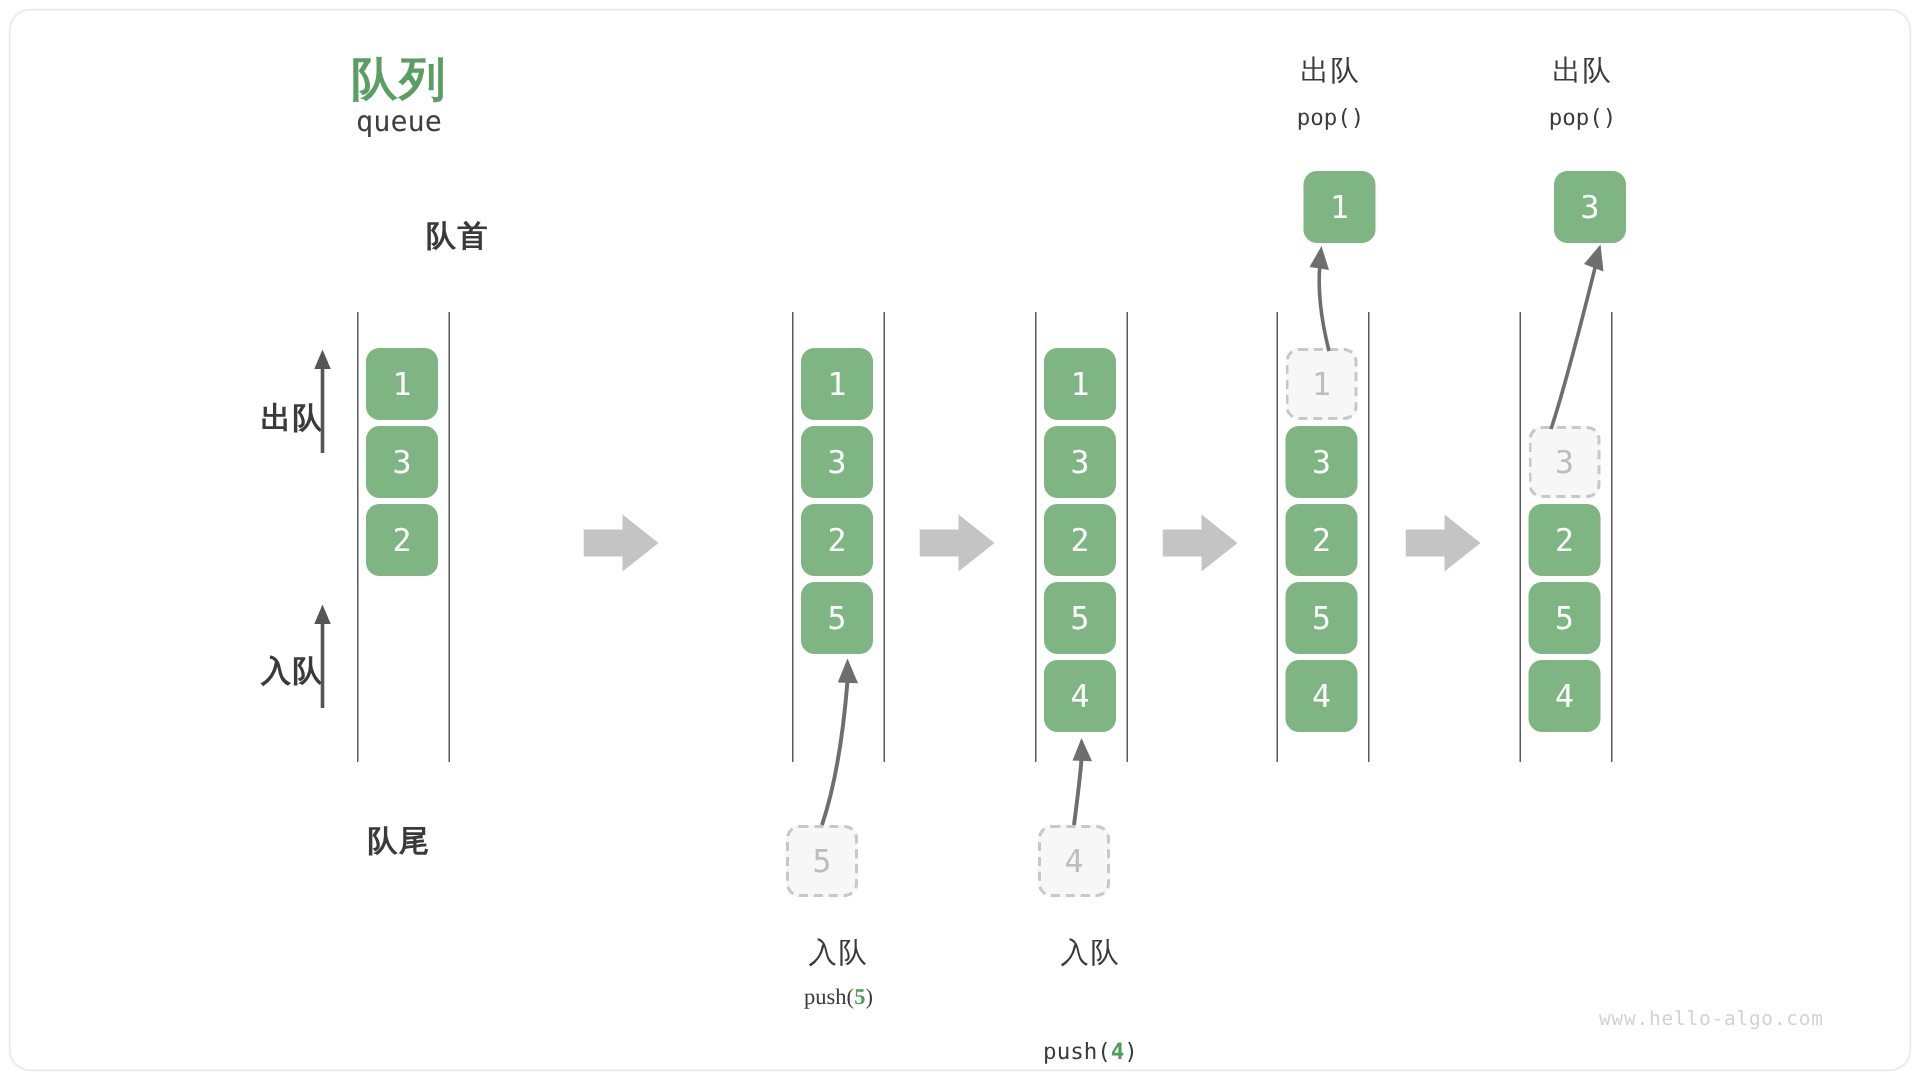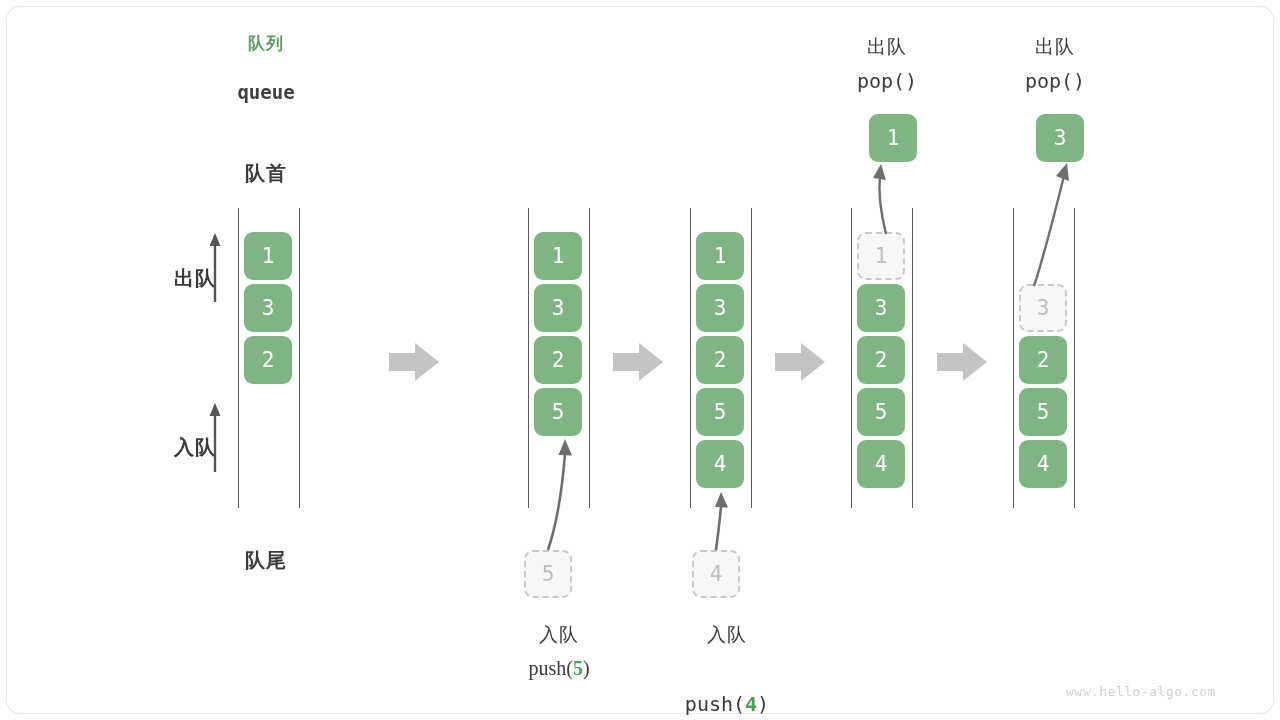--- a/index.html
+++ b/index.html
@@ -33,21 +33,21 @@
     border-radius: 14px;
     background: #ffffff;
     box-sizing: border-box;
     box-shadow: 0 0 2px rgba(0,0,0,0.05);
   }
 
   .abs { position: absolute; }
 
   
   .title-cn {
-    font-size: 17px;
+    font-size: 31px;
     font-weight: bold;
     color: #5a9e63;
     text-align: center;
     letter-spacing: 1px;
   }
   .title-en {
     font-family: "DejaVu Sans Mono", "Liberation Mono", monospace;
     font-size: 19px;
     color: #3f3f3f;
     text-align: center;
@@ -60,33 +60,32 @@
     letter-spacing: 1px;
   }
   .op-cn {
     font-size: 19px;
     color: #3a3a3a;
     text-align: center;
     letter-spacing: 1px;
   }
   .op-code {
     font-family: "DejaVu Sans Mono", "Liberation Mono", monospace;
-    font-size: 20px;
+    font-size: 15px;
     color: #3a3a3a;
     text-align: center;
     white-space: pre;
   }
   .op-code .num { color: #4f9e58; font-weight: bold; }
 
   .watermark {
     font-family: "DejaVu Sans Mono", "Liberation Mono", monospace;
     font-size: 13px;
     color: #d2d2d2;
     letter-spacing: 0.5px;
-    margin-top: 12px;
   }
 
   
   .cell {
     width: 48px;
     height: 48px;
     border-radius: 9px;
     background: #7fb583;
     color: #ffffff;
     font-size: 21px;
@@ -112,23 +111,23 @@
     background: #5a5a5a;
   }
 </style>
 </head>
 <body>
 
 <div id="canvas">
   <div class="card-frame"></div>
 
   <div class="abs title-cn" style="left:186px; top:32px; width:160px;">队列</div>
-  <div class="abs title-en" style="left:186px; top:81px; width:160px;font-weight:bold;">queue</div>
-
-  <div class="abs label-bold" style="left:206px; top:160px; width:120px;">队首</div>
+  <div class="abs title-en" style="left:186px; top:70px; width:160px;">queue</div>
+
+  <div class="abs label-bold" style="left:206px; top:144px; width:120px;text-align:right;">队首</div>
   <div class="abs label-bold" style="left:206px; top:547px; width:120px;">队尾</div>
 
   <div class="abs label-bold" style="left:140px; top:265px; width:76px; text-align:right;">出队</div>
   <svg class="abs" style="left:206px; top:232px;" width="26" height="72">
     <line x1="9" y1="70" x2="9" y2="12" stroke="#555555" stroke-width="2.4"></line>
     <polygon points="9,1 3.5,14 14.5,14" fill="#555555"></polygon>
   </svg>
 
   <div class="abs label-bold" style="left:140px; top:434px; width:76px; text-align:right;">入队</div>
   <svg class="abs" style="left:206px; top:402px;" width="26" height="72">

